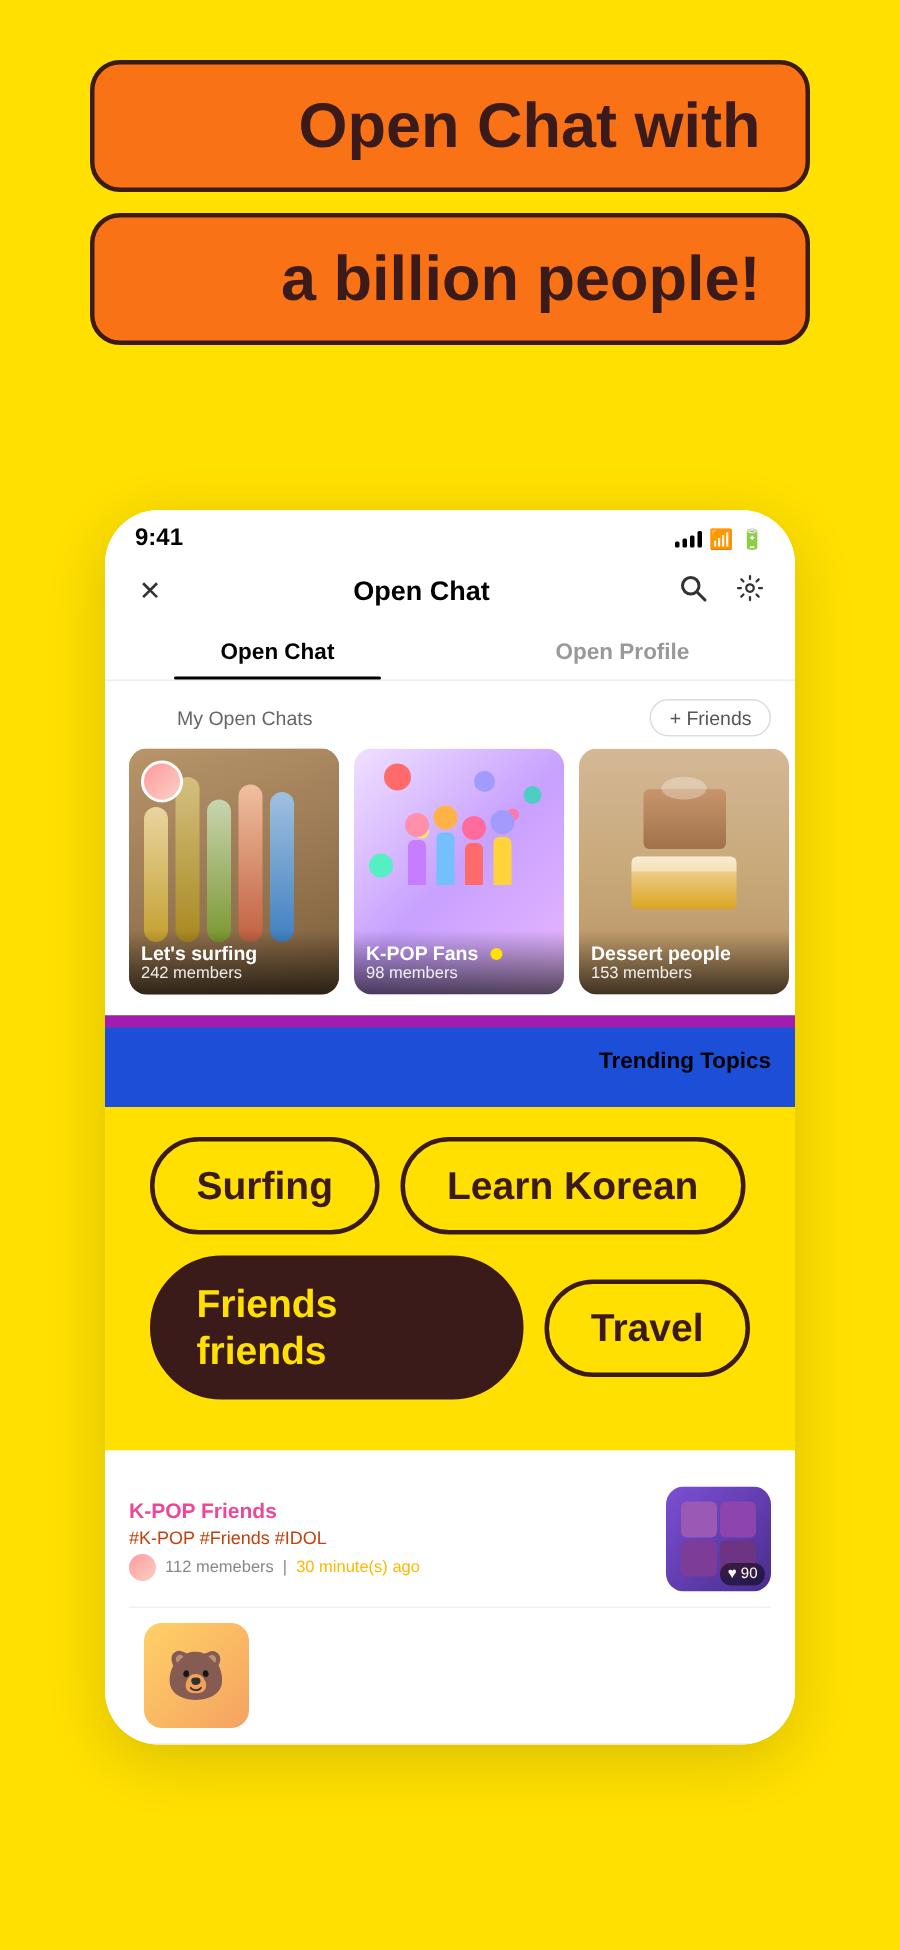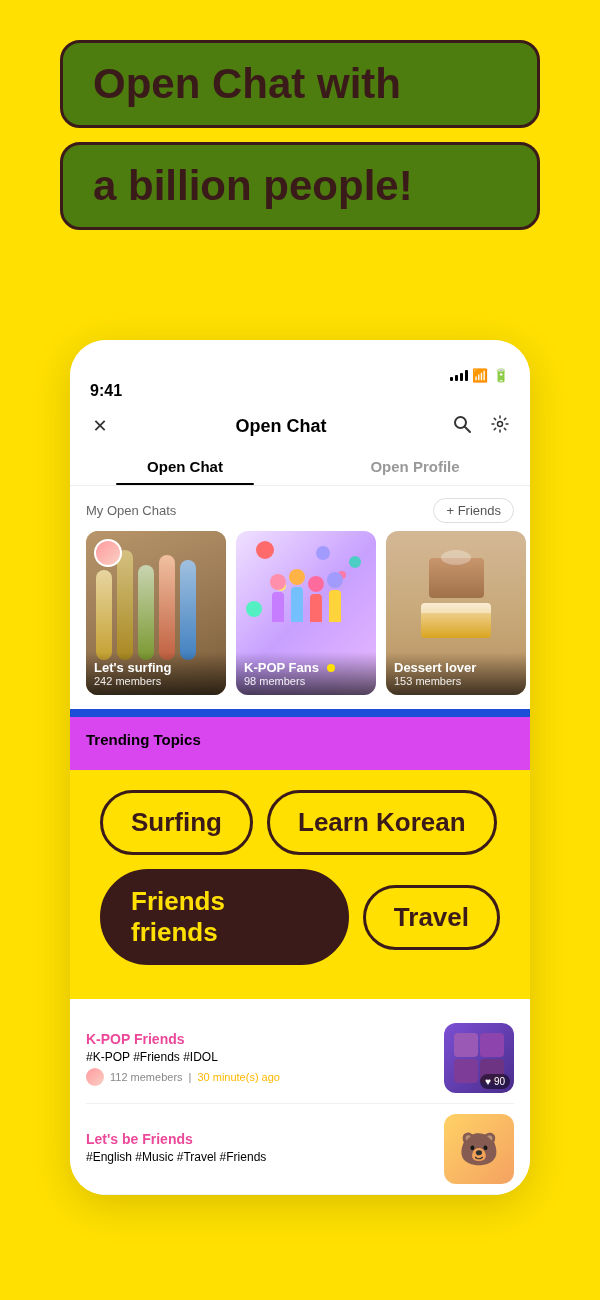--- a/index.html
+++ b/index.html
@@ -13,25 +13,25 @@
     }
 
     
     .hero {
       padding: 40px 60px 20px;
       display: flex;
       flex-direction: column;
       gap: 10px;
     }
     .speech-bubble {
-      background: #4d7c0f;
+      background: #f97316;
       border-radius: 20px;
       border: 3px solid #3B1A1A;
       padding: 18px 30px;
-      text-align: left;
+      text-align: right;
     }
     .speech-bubble-1 {
       margin-bottom: 4px;
     }
     .speech-bubble h1 {
       font-size: 42px;
       font-weight: 900;
       color: #3B1A1A;
       line-height: 1.1;
     }
@@ -54,21 +54,20 @@
       display: flex;
       justify-content: space-between;
       align-items: center;
       padding: 10px 20px 4px;
       background: white;
     }
     .status-time {
       font-size: 16px;
       font-weight: 700;
       color: #000;
-      margin-top: 32px;
     }
     .status-icons {
       display: flex;
       align-items: center;
       gap: 5px;
     }
     .signal-bars {
       display: flex;
       align-items: flex-end;
       gap: 2px;
@@ -147,20 +146,21 @@
     .section-header {
       display: flex;
       justify-content: space-between;
       align-items: center;
       padding: 12px 16px 8px;
       background: white;
     }
     .section-label {
       font-size: 13px;
       color: #666;
+      margin-left: 32px;
     }
     .create-btn {
       font-size: 13px;
       color: #555;
       border: 1px solid #ddd;
       border-radius: 16px;
       padding: 4px 12px;
       cursor: pointer;
       background: white;
     }
@@ -211,23 +211,24 @@
       width: 8px;
       height: 8px;
       background: #FFE000;
       border-radius: 50%;
       margin-left: 4px;
       vertical-align: middle;
     }
 
     
     .trending-section {
-      background: #d946ef;
+      background: #1d4ed8;
       padding: 14px 16px 10px;
-      border-top: 8px solid #1d4ed8;
+      border-top: 8px solid #a21caf;
+      text-align: right;
     }
     .trending-title {
       font-size: 15px;
       font-weight: 700;
       color: #000;
       margin-bottom: 12px;
     }
 
     
     .pills-area {
@@ -280,21 +281,21 @@
       flex: 1;
     }
     .chat-item-name {
       font-size: 14px;
       font-weight: 700;
       color: #ec4899;
       margin-bottom: 3px;
     }
     .chat-item-tags {
       font-size: 12px;
-      color: #000000;
+      color: #c2410c;
       margin-bottom: 4px;
     }
     .chat-item-meta {
       display: flex;
       align-items: center;
       gap: 6px;
       font-size: 11px;
       color: #888;
     }
     .avatar-small {
@@ -507,21 +508,21 @@
           <div style="width:55px;height:40px;background:linear-gradient(180deg,#c8956c,#a0724a);border-radius:4px;position:relative;">
             <div style="position:absolute;top:-8px;left:50%;transform:translateX(-50%);width:30px;height:15px;background:rgba(255,255,255,0.3);border-radius:50%;"></div>
           </div>
 
           <div style="width:70px;height:35px;background:linear-gradient(180deg,#f5deb3,#daa520);border-radius:4px;position:relative;">
             <div style="position:absolute;top:0;left:0;right:0;height:10px;background:rgba(255,255,255,0.4);border-radius:4px 4px 0 0;"></div>
           </div>
         </div>
       </div>
       <div class="card-overlay">
-        <div class="card-name">Dessert lover</div>
+        <div class="card-name">Dessert people</div>
         <div class="card-members">153 members</div>
       </div>
     </div>
 
   </div>
 
   <div class="trending-section">
     <div class="trending-title">Trending Topics</div>
   </div>
 
@@ -567,26 +568,20 @@
           </div>
         </div>
         <div class="heart-badge">
           <span>♥</span>
           <span>90</span>
         </div>
       </div>
     </div>
 
     <div class="chat-item">
-      <div class="chat-item-info">
-        <div class="chat-item-name">Let's be Friends</div>
-        <div class="chat-item-tags">#English #Music #Travel #Friends</div>
-        <div class="chat-item-meta">
-        </div>
-      </div>
       <div class="chat-thumb">
         <div class="thumb-friends">
           <div style="font-size:32px;line-height:1;">🐻</div>
         </div>
       </div>
     </div>
 
   </div>
 
 </div>

